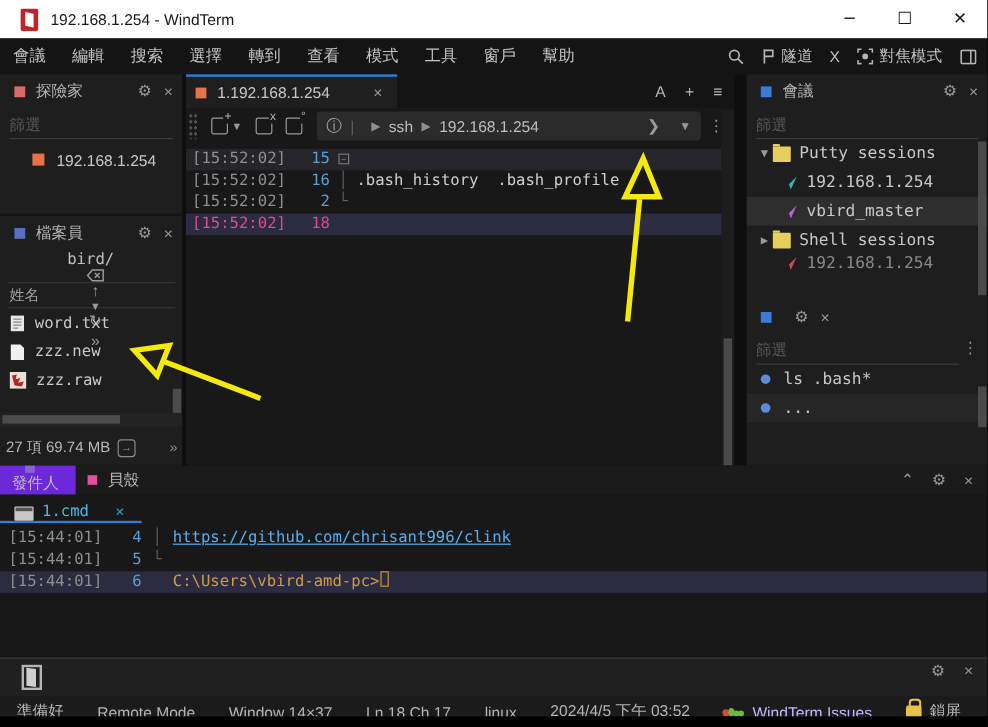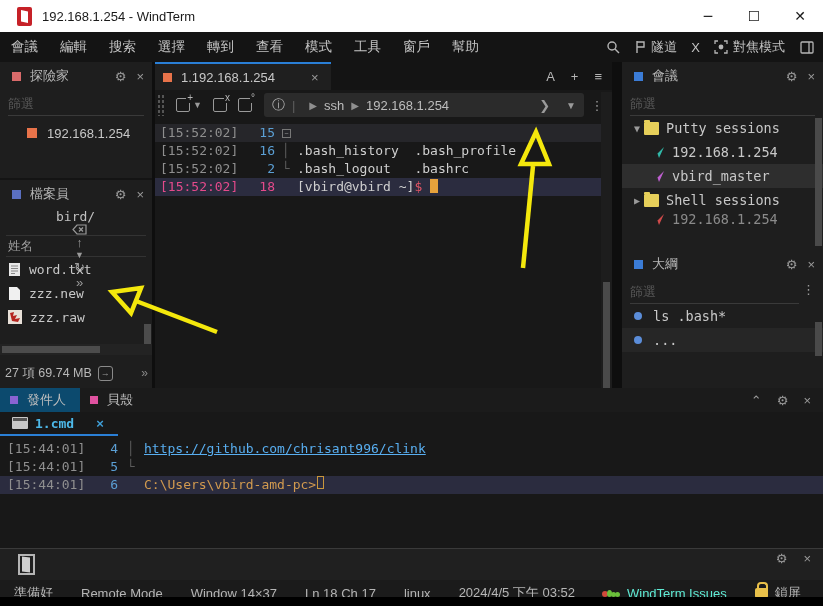--- a/index.html
+++ b/index.html
@@ -102,24 +102,24 @@
   .odots { position:absolute; right:8px; top:32px; color:#9a9a9a; }
   .orow { display:flex; align-items:center; height:24px; font-family:"DejaVu Sans Mono",monospace; font-size:13.5px; color:#c8c8c8; }
   .bullet { width:8px; height:8px; border-radius:50%; background:#5b8dd9; margin:0 11px 0 12px; flex:0 0 auto; }
   .vthumb-outline { position:absolute; right:1px; top:72px; width:7px; height:34px; background:#4a4a4a; }
 
   
   .bottompanel { position:absolute; left:0; top:388px; width:823px; height:160px; background:#1b1b1b; }
   .btabs { height:24px; display:flex; align-items:flex-end; background:#1b1b1b; }
   .btab { height:24px; display:flex; align-items:center; padding:0 14px 0 10px; color:#bdbdbd; font-size:13px; }
   .btab .bsq { width:8px; height:8px; margin-right:9px; }
-  .btab.active { background:#0c4a6e; }
+  .btab.active { background:#6d28d9;flex-direction:column; }
   .btabs-right { margin-left:auto; display:flex; gap:15px; padding-right:12px; color:#9a9a9a; align-items:center; height:24px; }
   .subtabs { height:24px; background:#181818; display:flex; align-items:center; }
-  .subtab { height:24px; display:flex; align-items:center; padding:0 14px 0 12px; border-bottom:2px solid #2a7fd6;font-weight:bold; }
+  .subtab { height:24px; display:flex; align-items:flex-end; padding:0 14px 0 12px; border-bottom:2px solid #2a7fd6; }
   .cmdico { width:16px; height:12px; background:#c8c8c8; border-radius:1px; margin-right:7px; position:relative; }
   .cmdico:before { content:""; position:absolute; left:1px; top:1px; right:1px; height:3px; background:#555; }
   .subtab .slabel { color:#4db8e8; font-family:"DejaVu Sans Mono",monospace; font-size:13px; margin-right:22px; }
   .subtab .sclose { color:#3f9fd8; font-size:13px; }
   .cmdbody { position:relative; font-family:"DejaVu Sans Mono",monospace; font-size:13px; line-height:18px; padding-top:4px; background:#181818; height:112px; }
   .cline { height:18px; white-space:pre; display:flex; }
   .cline .t-time { color:#8f8f8f; padding-left:7px; width:96px; flex:0 0 auto; }
   .cline .t-num { width:22px; text-align:right; color:#5b9fd4; flex:0 0 auto; }
   .cline .t-fold { width:26px; text-align:center; color:#5c5c5c; flex:0 0 auto; }
   .cline a { color:#58aef0; text-decoration:underline; }
@@ -127,21 +127,21 @@
   .cursor-hollow { display:inline-block; width:7px; height:13px; border:1.5px solid #c8963c; vertical-align:-2px; margin-left:1px; }
 
   
   .footerstrip { position:absolute; left:0; top:548px; width:823px; height:32px; background:#202020; border-top:1px solid #3a3a3a; }
   .dooricon { position:absolute; left:18px; top:5px; width:17px; height:21px; border:2px solid #b5b5b5; }
   .dooricon:before { content:""; position:absolute; left:2px; top:1px; width:8px; height:15px; background:#cfcfcf; transform:skewY(8deg); }
   .fsicons { position:absolute; right:12px; top:2px; display:flex; gap:16px; color:#9a9a9a; }
   .statusbar { position:absolute; left:0; top:580px; width:823px; height:26px; background:#1b1b1b; display:flex; align-items:center; color:#b5b5b5; font-size:13px; }
   .sitem { margin-left:28px; }
   .sitem:first-child { margin-left:14px; }
-  .issues { color:#5eead4; display:flex; align-items:center; gap:7px; }
+  .issues { color:#c4b5fd; display:flex; align-items:center; gap:7px; }
   .worm { display:inline-flex; align-items:flex-end; }
   .worm i { width:5px; height:5px; border-radius:50%; background:#6abf3a; margin-left:-1px; }
   .worm i.head { background:#d04a3a; width:6px; height:6px; }
   .worm i.mid { height:7px; }
   .lockico { width:13px; height:10px; background:#e8c04a; border-radius:2px; position:relative; display:inline-block; margin-right:7px; }
   .lockico:before { content:""; position:absolute; left:2px; top:-6px; width:7px; height:6px; border:2px solid #e8c04a; border-bottom:0; border-radius:4px 4px 0 0; }
   .bluestrip { position:absolute; left:607px; top:602px; width:216px; height:4px; background:#1d5c9e; }
 
   
   .annotations { position:absolute; left:0; top:0; width:823px; height:606px; pointer-events:none; z-index:50; }
@@ -333,27 +333,25 @@
       <div class="tline">
         <span class="t-time">[15:52:02]</span>
         <span class="t-num">16</span>
         <span class="t-fold">│</span>
         <span class="t-text">.bash_history  .bash_profile</span>
       </div>
       <div class="tline">
         <span class="t-time">[15:52:02]</span>
         <span class="t-num">2</span>
         <span class="t-fold">└</span>
-        <span class="t-text">.bash_logout   .bashrc</span>
       </div>
       <div class="tline hlcur pinktime">
         <span class="t-time">[15:52:02]</span>
         <span class="t-num">18</span>
         <span class="t-fold"></span>
-        <span class="t-text"><span>[vbird@vbird ~]</span><span class="c-dollar">$</span><span> </span><span class="cursor-block"></span></span>
       </div>
     </div>
     <div class="vscroll-term">
         <div class="thumb"></div>
       </div>
   </div>
 
   <div class="panel sessions">
     <div class="phead">
       <span class="psq" style="background:#3b7cd6"></span>
@@ -391,21 +389,20 @@
           <polygon points="1,12 12,1 7,12 5.5,7.5" fill="#d04a4a"></polygon>
         </svg>
       <span>192.168.1.254</span>
     </div>
     <div class="vthumb-sessions"></div>
   </div>
 
   <div class="panel outline">
     <div class="phead">
       <span class="psq" style="background:#3b7cd6"></span>
-      <span class="ptitle">大綱</span>
       <span class="pico">⚙</span>
       <span class="pico">×</span>
     </div>
     <div class="filterrow">
       <input placeholder="篩選" style="">
     </div>
     <span class="odots">⋮</span>
     <div class="orow">
       <span class="bullet"></span>
       <span>ls .bash*</span>

